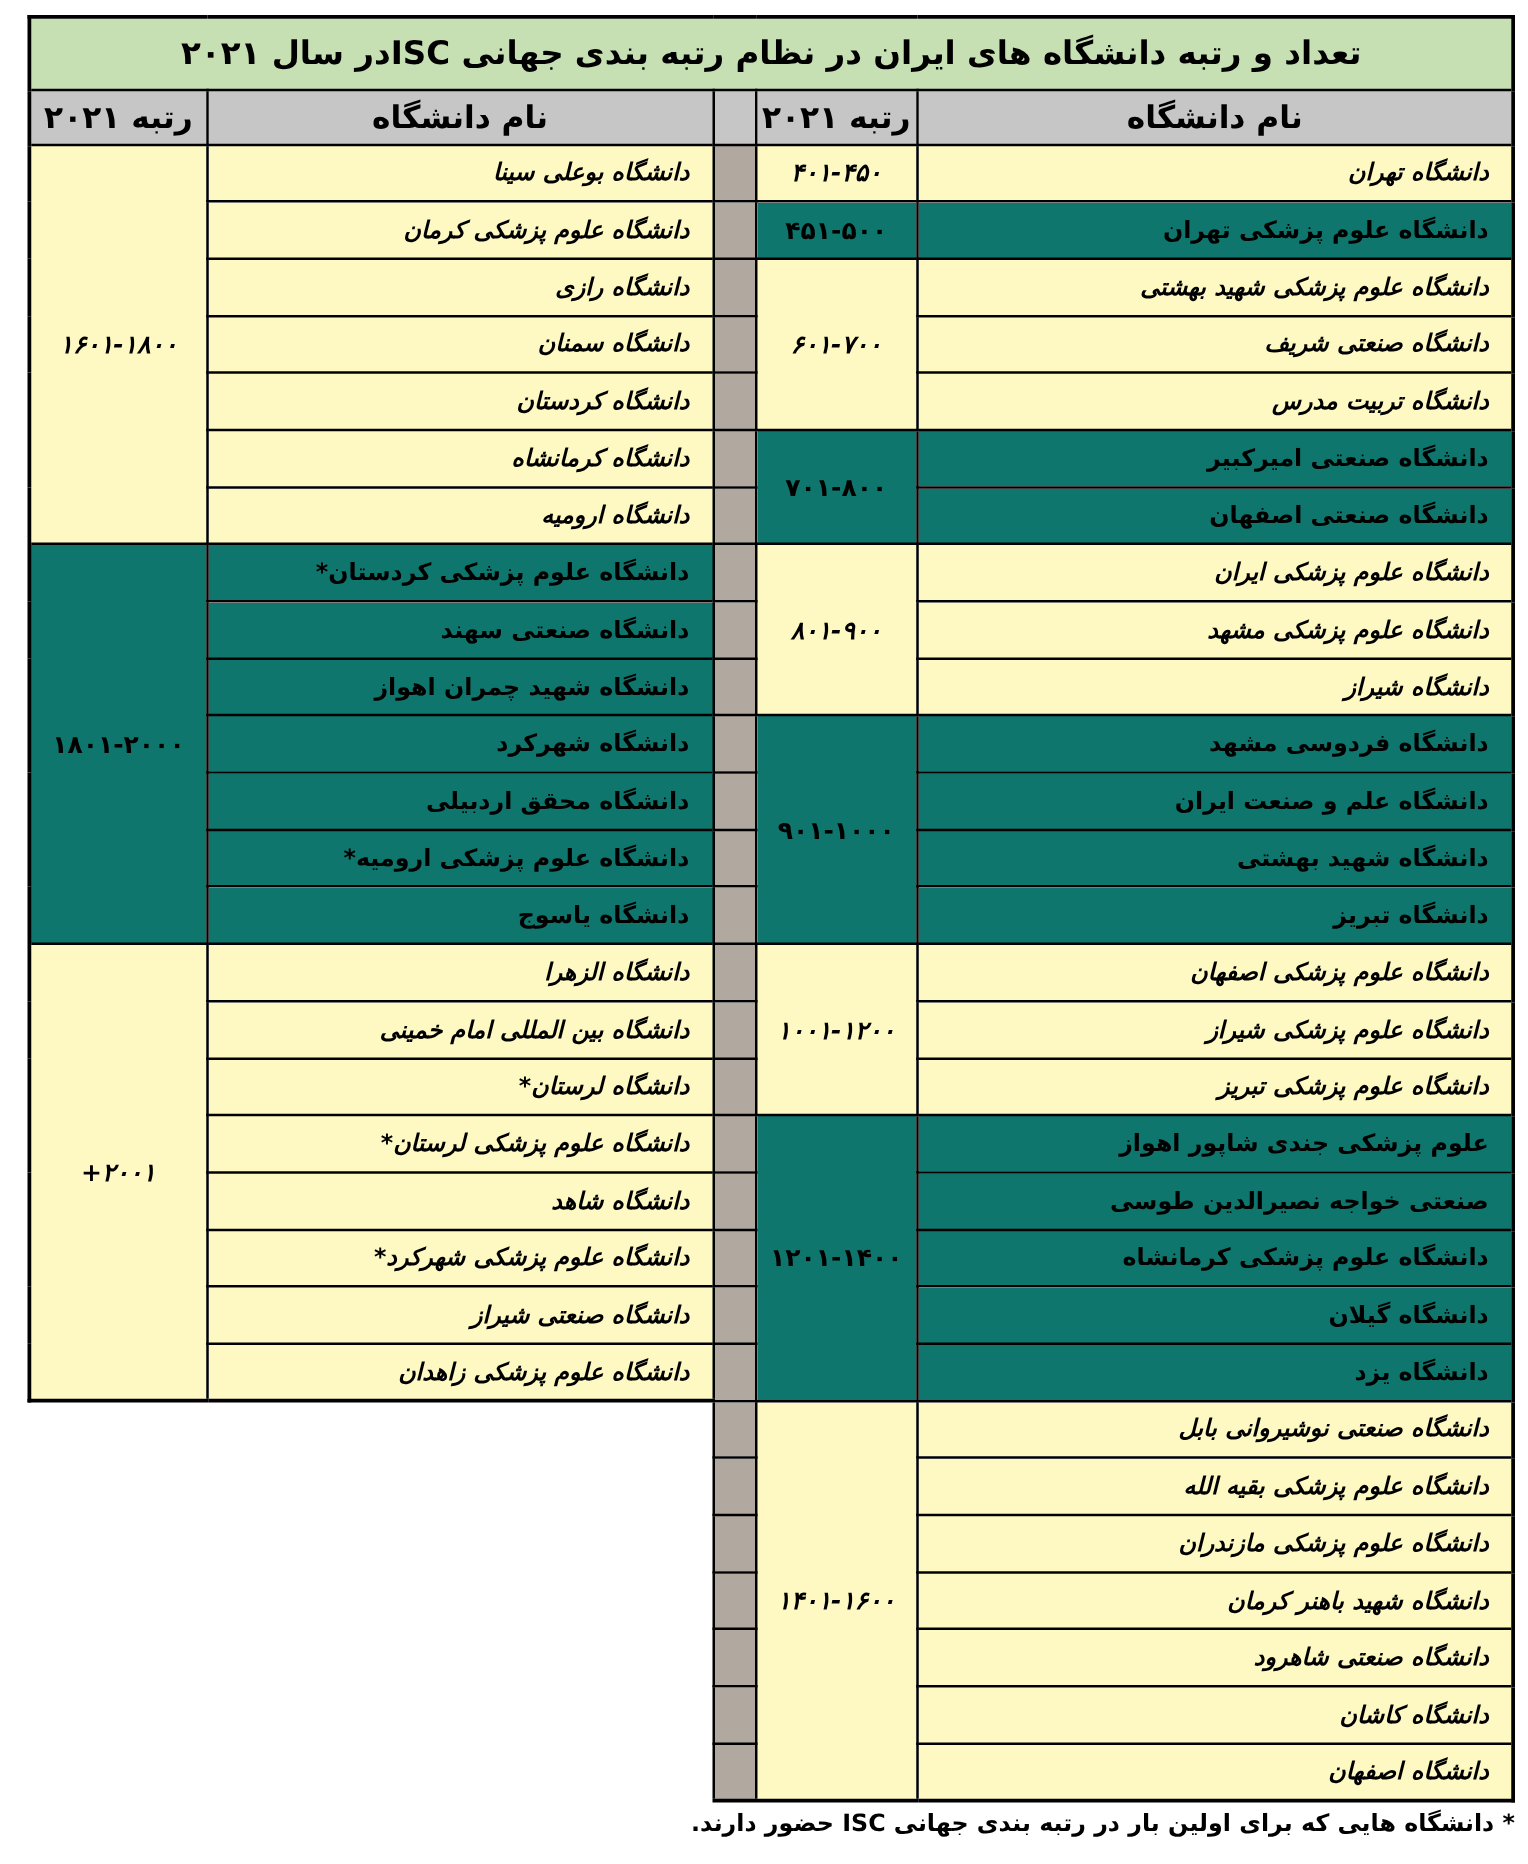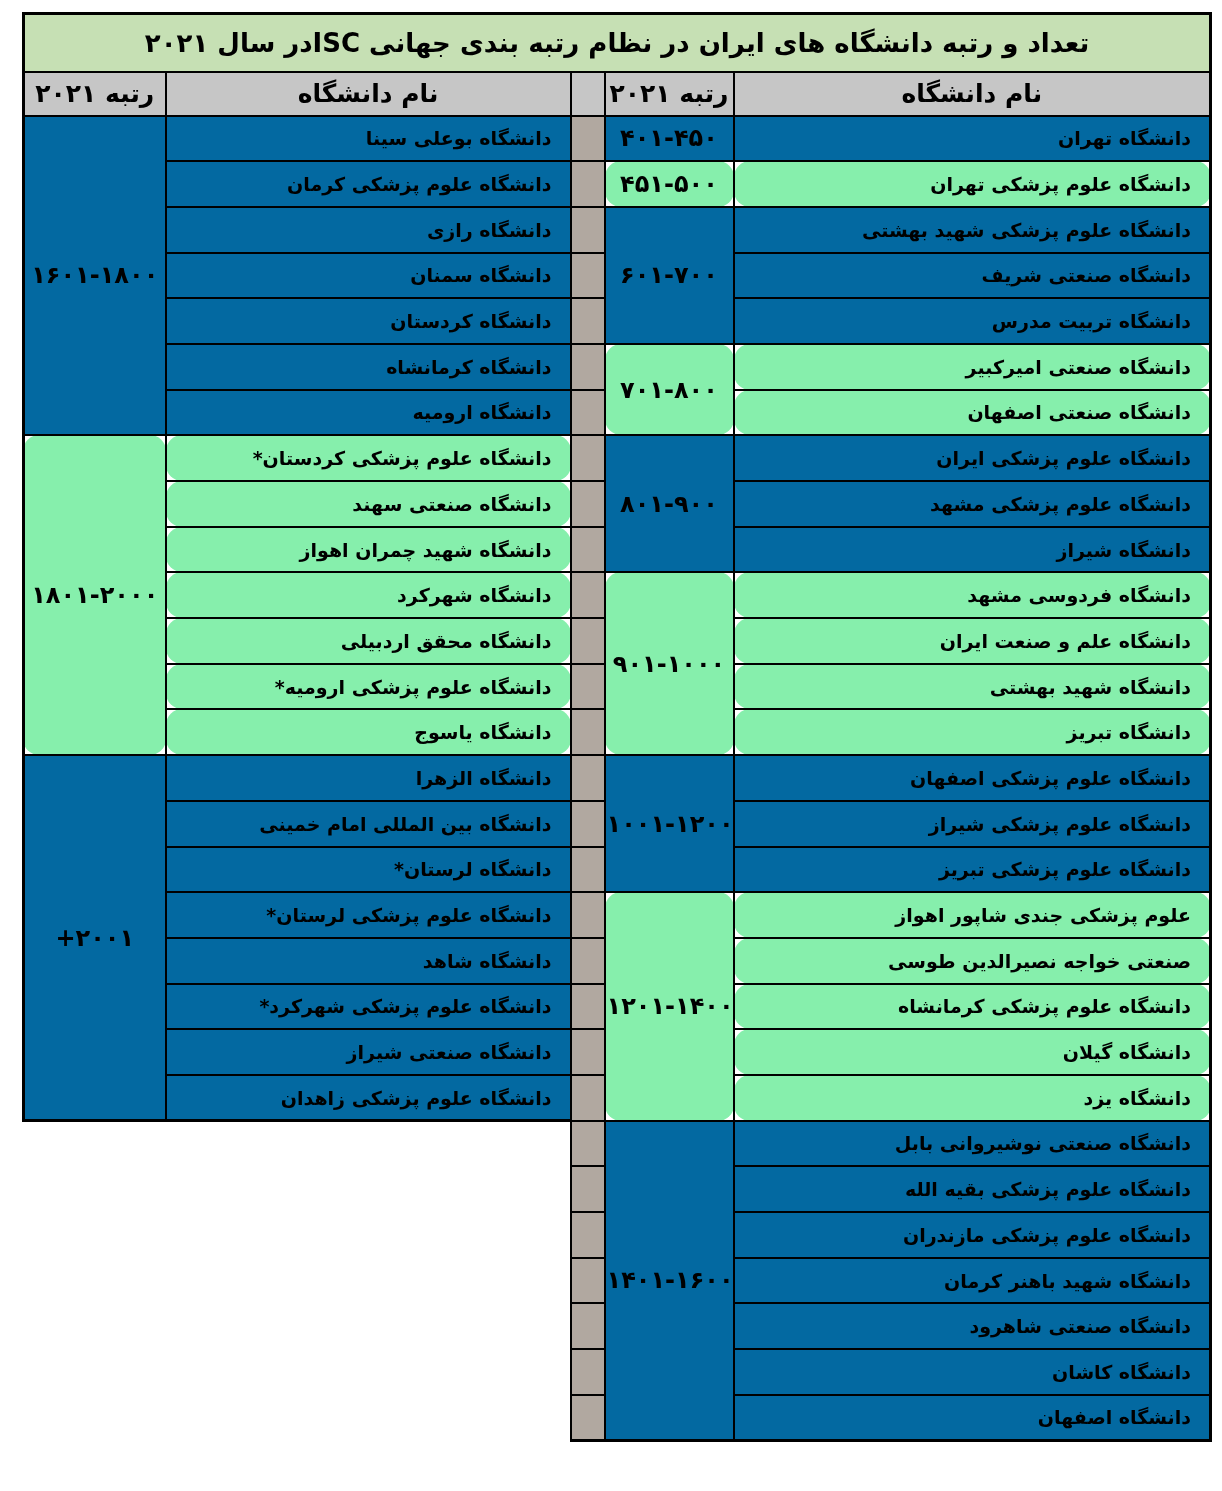--- a/index.html
+++ b/index.html
@@ -49,24 +49,24 @@
   td.name{
     padding:0 18px 0 6px;
     text-align:right;
     vertical-align:middle;
     font-size:19px;
   }
   td.rank{
     text-align:center;
     vertical-align:middle;
     direction:ltr;
-    font-size:24px;
-  }
-  .bg-blue{ background:#0369a1; }
-  .bg-white{ background:#86efac;border-radius:16px; }
+    font-size:20px;
+  }
+  .bg-blue{ background:#fef9c3;font-style:italic; }
+  .bg-white{ background:#0f766e; }
   td.sep{ background:#b1a8a0; padding:0; }
   td.ghost{ border:none; background:#ffffff; }
   .edge-right{ border-right-width:3px; }
   .edge-left{ border-left-width:3px; }
   .edge-bottom{ border-bottom-width:3px;margin-top:28px; }
   .footnote{
     width:1199px;
     margin-top:6px;
     text-align:right;
     direction:rtl;
@@ -252,13 +252,14 @@
           <td class="sep"></td>
           <td class="ghost" colspan="2"></td>
         </tr>
         <tr class="data-row">
           <td class="name bg-blue edge-right edge-bottom">دانشگاه اصفهان</td>
           <td class="sep edge-bottom"></td>
           <td class="ghost" colspan="2"></td>
         </tr>
       </tbody>
   </table>
+  <div class="footnote">* دانشگاه هایی که برای اولین بار در رتبه بندی جهانی ISC حضور دارند.</div>
 </div>
 
 </body></html>

